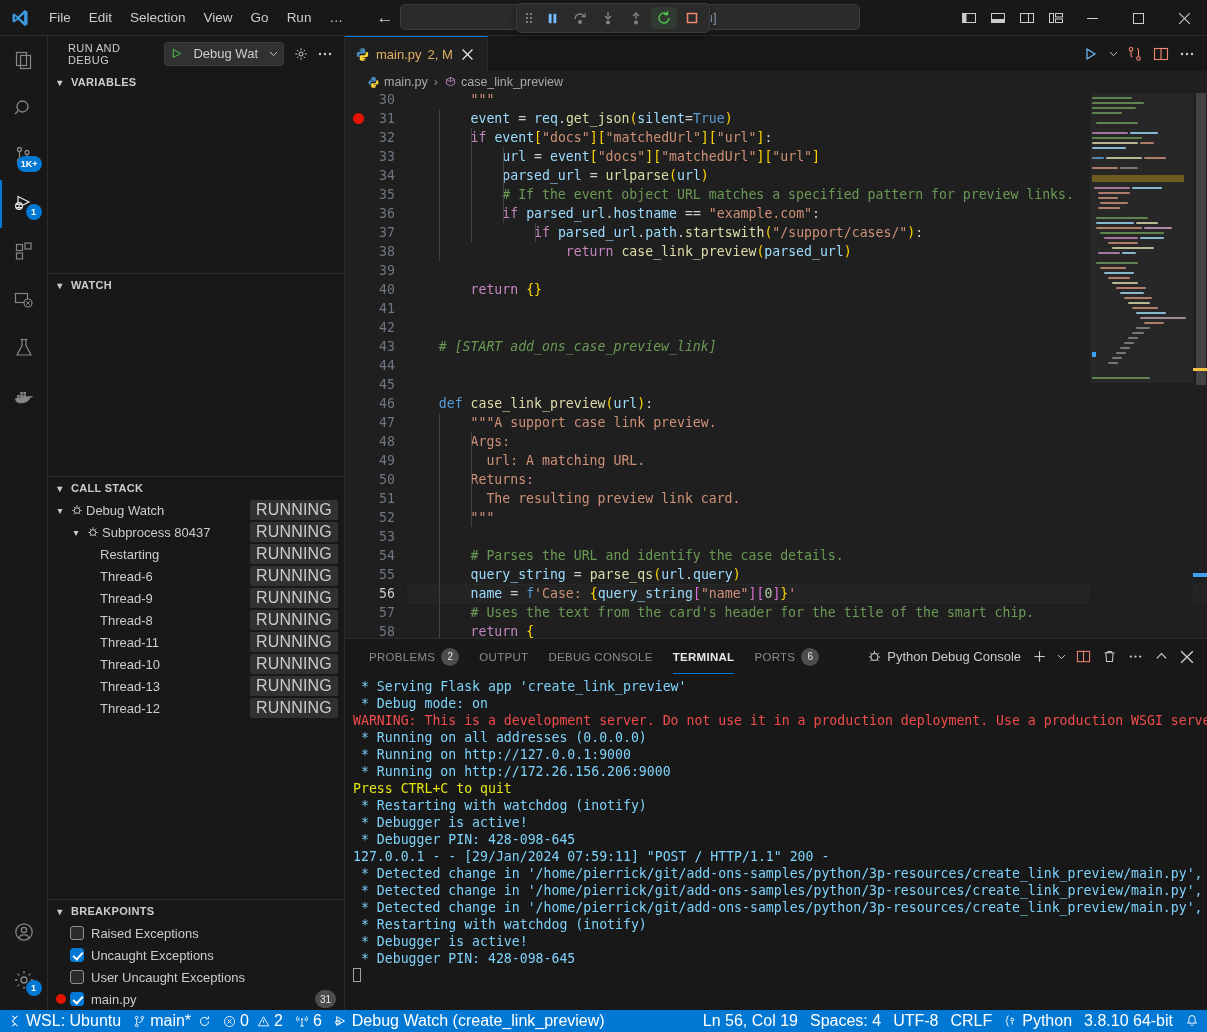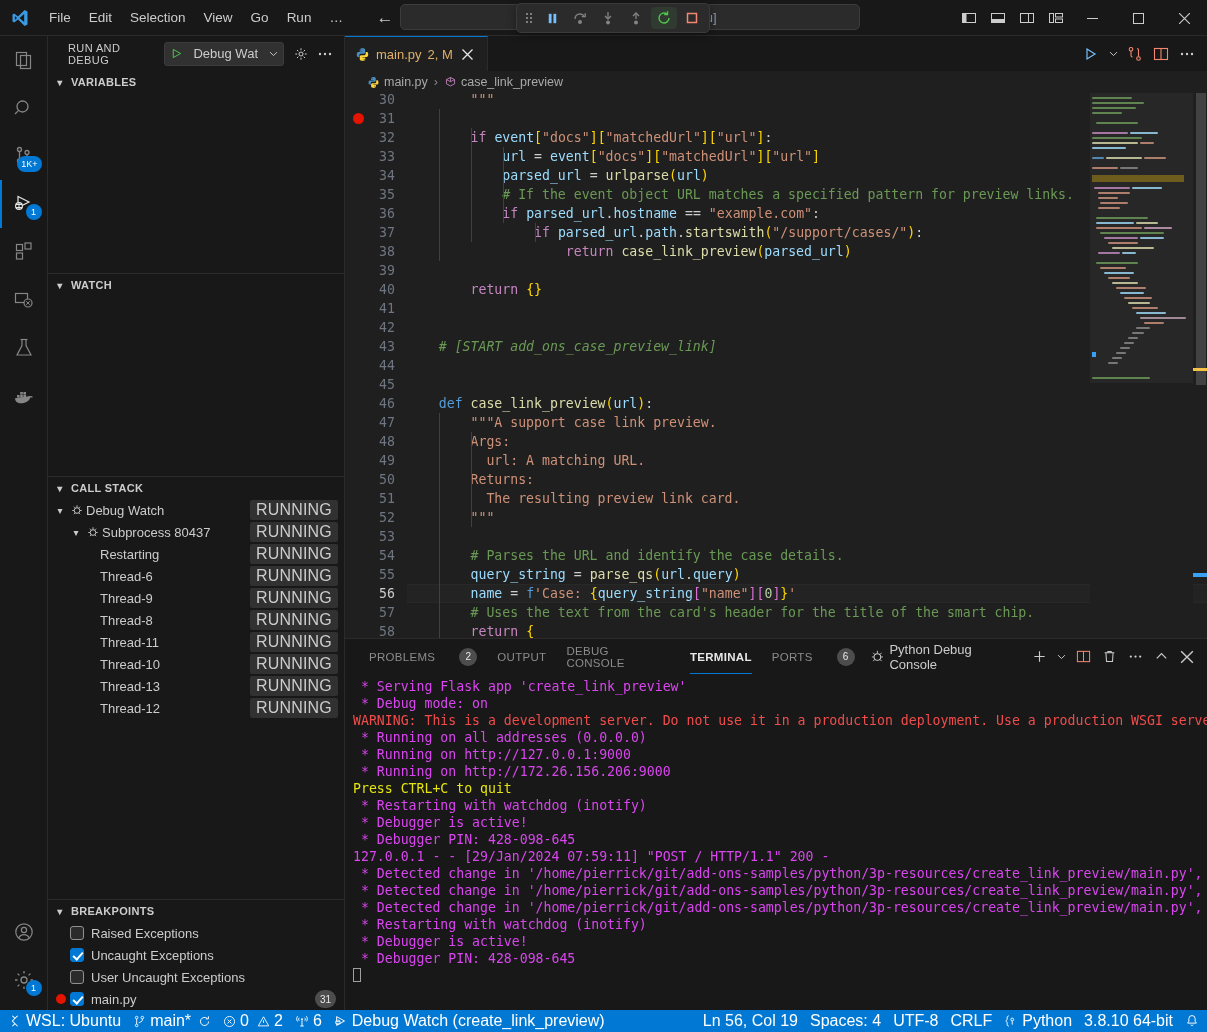--- a/index.html
+++ b/index.html
@@ -62,21 +62,21 @@
     position: relative; color: #868686;
   }
   .ab-item.active { color: #e7e7e7; }
   .ab-item.active::before {
     content: ""; position: absolute; left: 0; top: 0; bottom: 0; width: 2px; background: #0078d4;
   }
   .ab-badge {
     position: absolute; right: 6px; bottom: 8px; min-width: 16px; height: 16px;
     background: #0078d4; color: #fff; border-radius: 8px; font-size: 9px;
     display: flex; align-items: center; justify-content: center; padding: 0 4px;
-    font-family: "Liberation Sans", sans-serif; font-weight: 400;
+    font-family: "Liberation Sans", sans-serif; font-weight: 700;
   }
   .ab-spacer { flex: 1 1 auto; }
 
   
   .sidebar {
     width: 297px; flex: 0 0 297px; background: #181818; display: flex; flex-direction: column;
     border-right: 1px solid #2b2b2b; min-height: 0;
   }
   .sb-header {
     height: 35px; flex: 0 0 35px; display: flex; align-items: center; padding: 0 8px 0 20px; gap: 6px;
@@ -178,32 +178,32 @@
   .mm-line { position: absolute; height: 2px; border-radius: 1px; }
   .mm-slider { position: absolute; left: 0; right: 0; background: rgba(121,121,121,.10); }
   .v-scroll { position: absolute; right: 0; top: 0; width: 14px; bottom: 0; }
   .v-thumb { position: absolute; right: 1px; width: 10px; background: #424242; border-radius: 0; }
   .ov-mark { position: absolute; right: 0; width: 14px; height: 3px; }
 
   
   .panel { flex: 0 0 372px; display: flex; flex-direction: column; background: #181818; border-top: 1px solid #2b2b2b; min-height: 0; }
   .panel-tabs { height: 35px; flex: 0 0 35px; display: flex; align-items: center; padding-left: 14px; gap: 0; }
   .ptab {
-    display: flex; align-items: center; gap: 24px; height: 35px; padding: 0 10px;
+    display: flex; align-items: center; gap: 6px; height: 35px; padding: 0 10px;
     font-size: 11.5px; letter-spacing: .3px; color: #8b8b8b; text-transform: uppercase; position: relative;
   }
   .ptab.active { color: #e7e7e7; }
   .ptab.active::after { content: ""; position: absolute; left: 10px; right: 10px; bottom: 0; height: 1px; background: #0078d4; }
   .pbadge { background: #4d4d4d; color: #e7e7e7; border-radius: 9px; min-width: 18px; height: 18px; font-size: 10px; display: flex; align-items: center; justify-content: center; padding: 0 5px; }
   .panel-actions { margin-left: auto; display: flex; align-items: center; gap: 1px; padding-right: 8px; }
   .pa-item { display: flex; align-items: center; gap: 5px; height: 24px; padding: 0 5px; border-radius: 4px; font-size: 13px; color: #cccccc; }
   .term-body { flex: 1 1 auto; overflow: hidden; padding: 4px 0 0 8px; position: relative; background: #181818; }
   .tline {
     font-family: "DejaVu Sans Mono", monospace; font-size: 13.2px; line-height: 17px;
-    color: #d946ef; white-space: pre;
+    color: #7dd3fc; white-space: pre;
   }
   .tline.red { color: #f14c4c; }
   .tline.yellow { color: #e5e510; }
   .term-cursor { display:inline-block; width: 8px; height: 14px; border: 1px solid #a0a0a0; vertical-align: -2px;}
 
   
   .statusbar {
     height: 22px; flex: 0 0 22px; background: #0078d4; display: flex; align-items: center;
     color: #ffffff; font-size: 16px; padding: 0 2px;
   }
@@ -675,20 +675,21 @@
               <div class="ln" style="top: 415px;">52</div>
               <div class="ln" style="top: 434px;">53</div>
               <div class="ln" style="top: 453px;">54</div>
               <div class="ln" style="top: 472px;">55</div>
               <div class="ln cur" style="top: 491px;">56</div>
               <div class="ln" style="top: 510px;">57</div>
               <div class="ln" style="top: 529px;">58</div>
             </div>
           <div class="codelines" id="codelines">
               <div class="cl" style="top: -3px;">        <span class="t-str">"""</span></div>
+              <div class="cl" style="top: 16px;">        <span class="t-var">event</span> <span class="t-op">=</span> <span class="t-var">req</span>.<span class="t-fn">get_json</span><span class="t-brk1">(</span><span class="t-param">silent</span><span class="t-op">=</span><span class="t-const">True</span><span class="t-brk1">)</span></div>
               <div class="cl" style="top: 35px;">        <span class="t-kw">if</span> <span class="t-var">event</span><span class="t-brk1">[</span><span class="t-str">"docs"</span><span class="t-brk1">]</span><span class="t-brk1">[</span><span class="t-str">"matchedUrl"</span><span class="t-brk1">]</span><span class="t-brk1">[</span><span class="t-str">"url"</span><span class="t-brk1">]</span>:</div>
               <div class="cl" style="top: 54px;">            <span class="t-var">url</span> <span class="t-op">=</span> <span class="t-var">event</span><span class="t-brk1">[</span><span class="t-str">"docs"</span><span class="t-brk1">]</span><span class="t-brk1">[</span><span class="t-str">"matchedUrl"</span><span class="t-brk1">]</span><span class="t-brk1">[</span><span class="t-str">"url"</span><span class="t-brk1">]</span></div>
               <div class="cl" style="top: 73px;">            <span class="t-var">parsed_url</span> <span class="t-op">=</span> <span class="t-fn">urlparse</span><span class="t-brk1">(</span><span class="t-var">url</span><span class="t-brk1">)</span></div>
               <div class="cl" style="top: 92px;">            <span class="t-cm"># If the event object URL matches a specified pattern for preview links.</span></div>
               <div class="cl" style="top: 111px;">            <span class="t-kw">if</span> <span class="t-var">parsed_url</span>.<span class="t-var">hostname</span> <span class="t-op">==</span> <span class="t-str">"example.com"</span>:</div>
               <div class="cl" style="top: 130px;">                <span class="t-kw">if</span> <span class="t-var">parsed_url</span>.<span class="t-var">path</span>.<span class="t-fn">startswith</span><span class="t-brk1">(</span><span class="t-str">"/support/cases/"</span><span class="t-brk1">)</span>:</div>
               <div class="cl" style="top: 149px;">                    <span class="t-kw">return</span> <span class="t-fn">case_link_preview</span><span class="t-brk1">(</span><span class="t-var">parsed_url</span><span class="t-brk1">)</span></div>
               <div class="cl" style="top: 168px;"></div>
               <div class="cl" style="top: 187px;">        <span class="t-kw">return</span> <span class="t-brk1">{}</span></div>
               <div class="cl" style="top: 206px;"></div>

